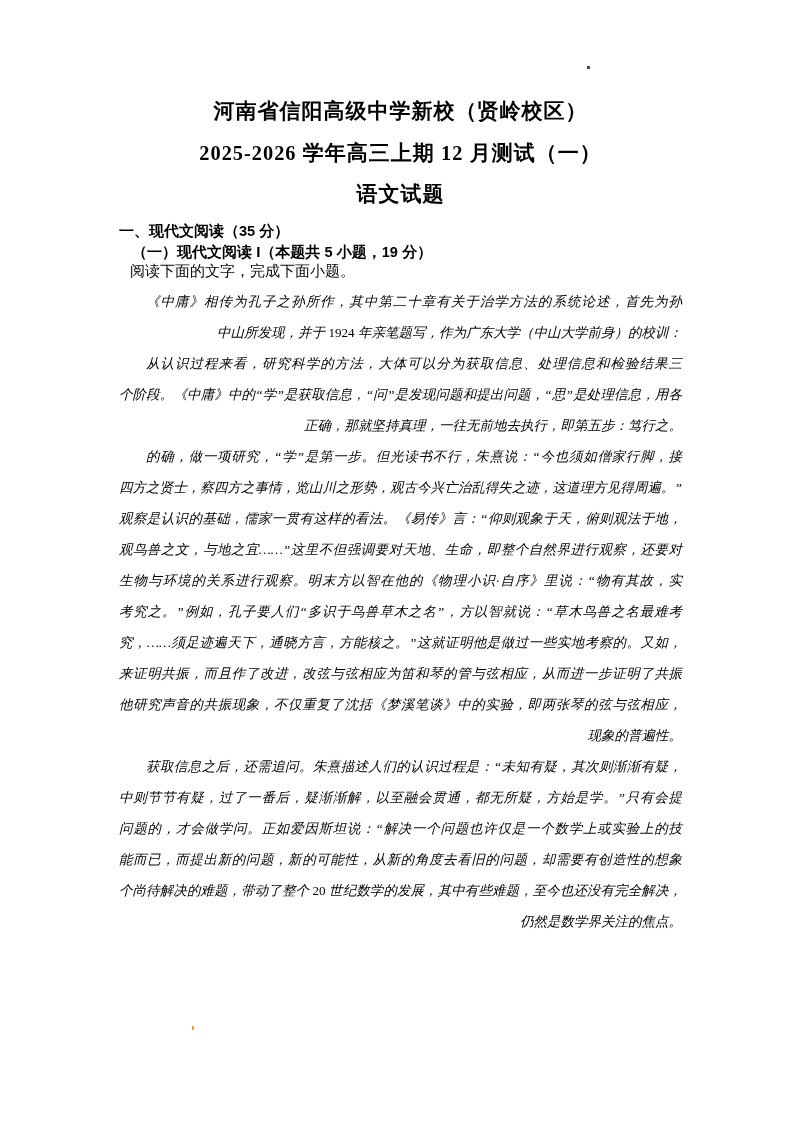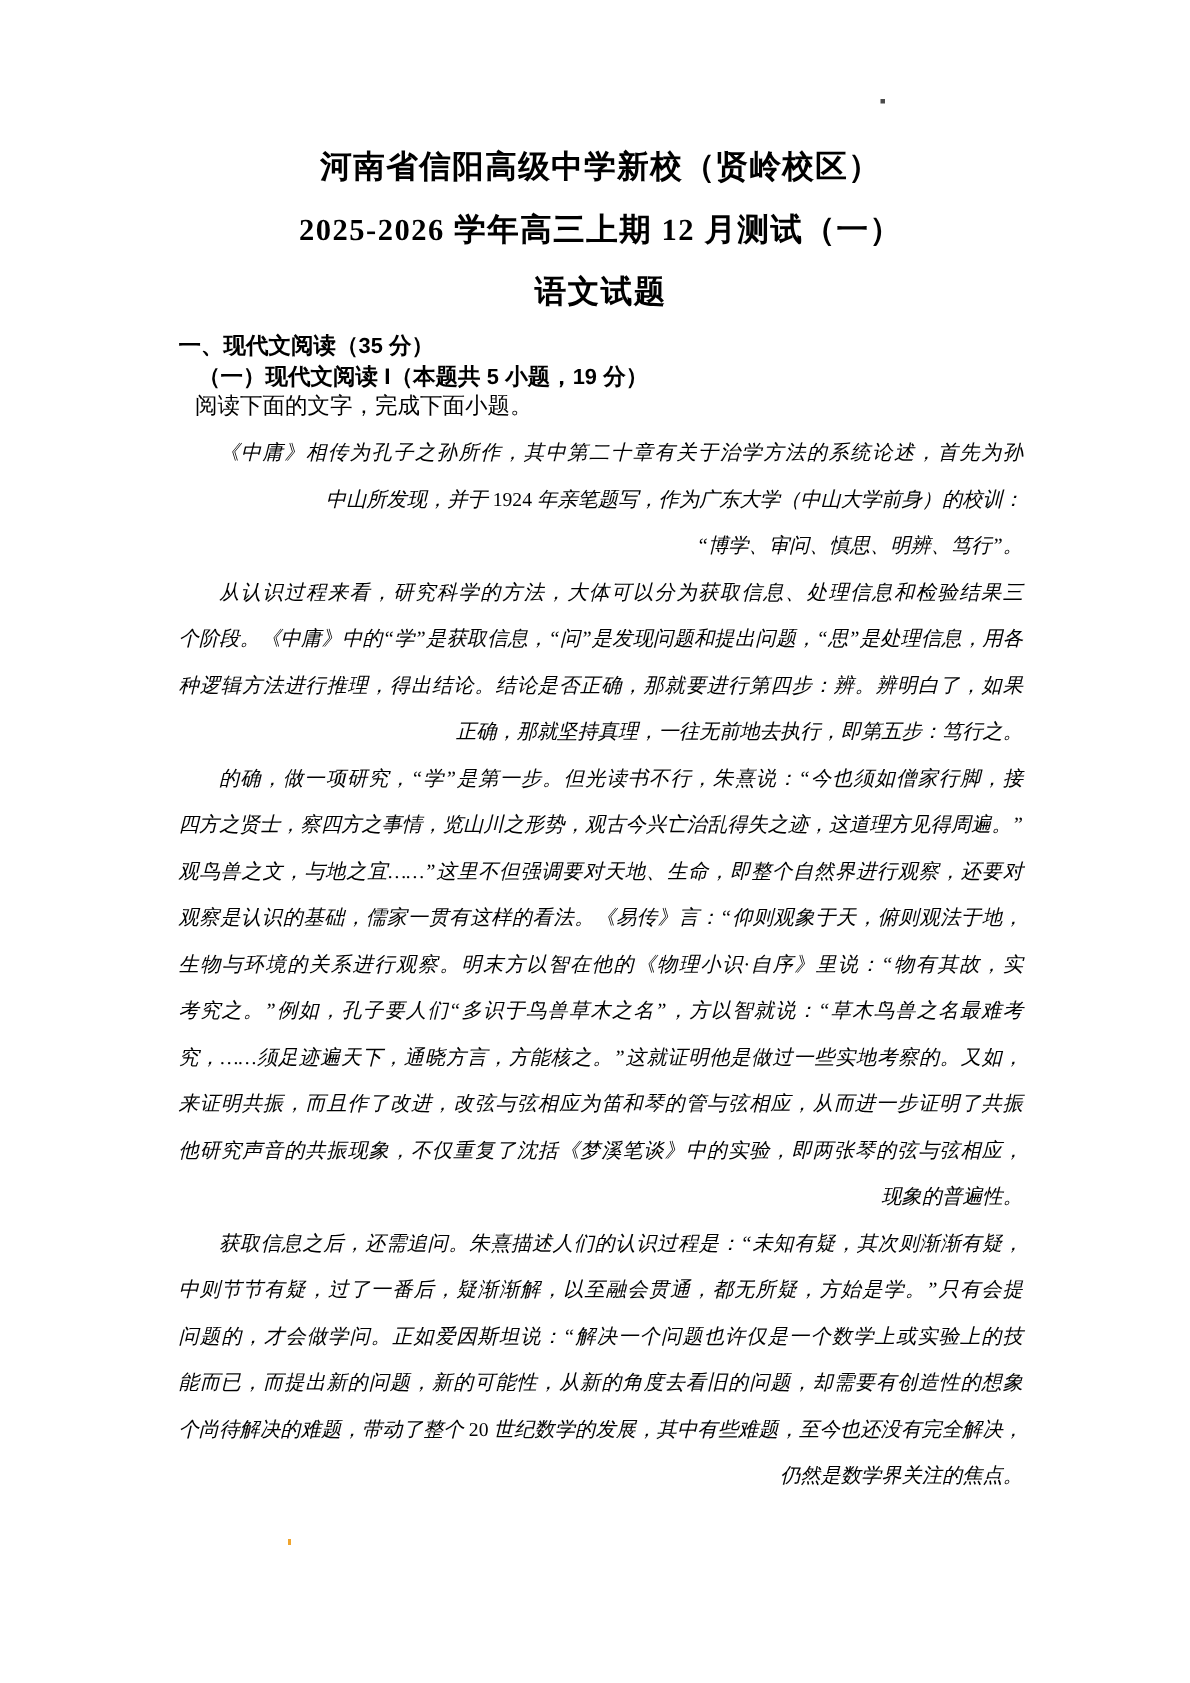--- a/index.html
+++ b/index.html
@@ -89,29 +89,27 @@
   <div class="title-line t2"><span class="num">2025-2026</span> 学年高三上期 <span class="num">12</span> 月测试（一）</div>
   <div class="title-line t3">语文试题</div>
 
   <div class="heading h1">一、现代文阅读（<span class="num">35</span> 分）</div>
   <div class="heading h2">（一）现代文阅读 I（本题共 <span class="num">5</span> 小题，<span class="num">19</span> 分）</div>
   <div class="instruction">阅读下面的文字，完成下面小题。</div>
 
   <div class="passage">
       <div class="line indent fill">《中庸》相传为孔子之孙所作，其中第二十章有关于治学方法的系统论述，首先为孙</div>
       <div class="line">中山所发现，并于 <span class="num">1924</span> 年亲笔题写，作为广东大学（中山大学前身）的校训：</div>
-      <div class="line indent">“博学、审问、慎思、明辨、笃行”。</div>
       <div class="line indent fill">从认识过程来看，研究科学的方法，大体可以分为获取信息、处理信息和检验结果三</div>
       <div class="line fill">个阶段。《中庸》中的“学”是获取信息，“问”是发现问题和提出问题，“思”是处理信息，用各</div>
-      <div class="line fill">种逻辑方法进行推理，得出结论。结论是否正确，那就要进行第四步：辨。辨明白了，如果</div>
       <div class="line">正确，那就坚持真理，一往无前地去执行，即第五步：笃行之。</div>
       <div class="line indent fill">的确，做一项研究，“学”是第一步。但光读书不行，朱熹说：“今也须如僧家行脚，接</div>
       <div class="line fill">四方之贤士，察四方之事情，览山川之形势，观古今兴亡治乱得失之迹，这道理方见得周遍。”</div>
+      <div class="line fill">观察是认识的基础，儒家一贯有这样的看法。《易传》言：“仰则观象于天，俯则观法于地，</div>
       <div class="line fill">观鸟兽之文，与地之宜……”这里不但强调要对天地、生命，即整个自然界进行观察，还要对</div>
-      <div class="line fill">观察是认识的基础，儒家一贯有这样的看法。《易传》言：“仰则观象于天，俯则观法于地，</div>
       <div class="line fill">生物与环境的关系进行观察。明末方以智在他的《物理小识·自序》里说：“物有其故，实</div>
       <div class="line fill">考究之。”例如，孔子要人们“多识于鸟兽草木之名”，方以智就说：“草木鸟兽之名最难考</div>
       <div class="line fill">究，……须足迹遍天下，通晓方言，方能核之。”这就证明他是做过一些实地考察的。又如，</div>
       <div class="line fill">来证明共振，而且作了改进，改弦与弦相应为笛和琴的管与弦相应，从而进一步证明了共振</div>
       <div class="line fill">他研究声音的共振现象，不仅重复了沈括《梦溪笔谈》中的实验，即两张琴的弦与弦相应，</div>
       <div class="line">现象的普遍性。</div>
       <div class="line indent fill">获取信息之后，还需追问。朱熹描述人们的认识过程是：“未知有疑，其次则渐渐有疑，</div>
       <div class="line fill">中则节节有疑，过了一番后，疑渐渐解，以至融会贯通，都无所疑，方始是学。”只有会提</div>
       <div class="line fill">问题的，才会做学问。正如爱因斯坦说：“解决一个问题也许仅是一个数学上或实验上的技</div>
       <div class="line fill">能而已，而提出新的问题，新的可能性，从新的角度去看旧的问题，却需要有创造性的想象</div>

